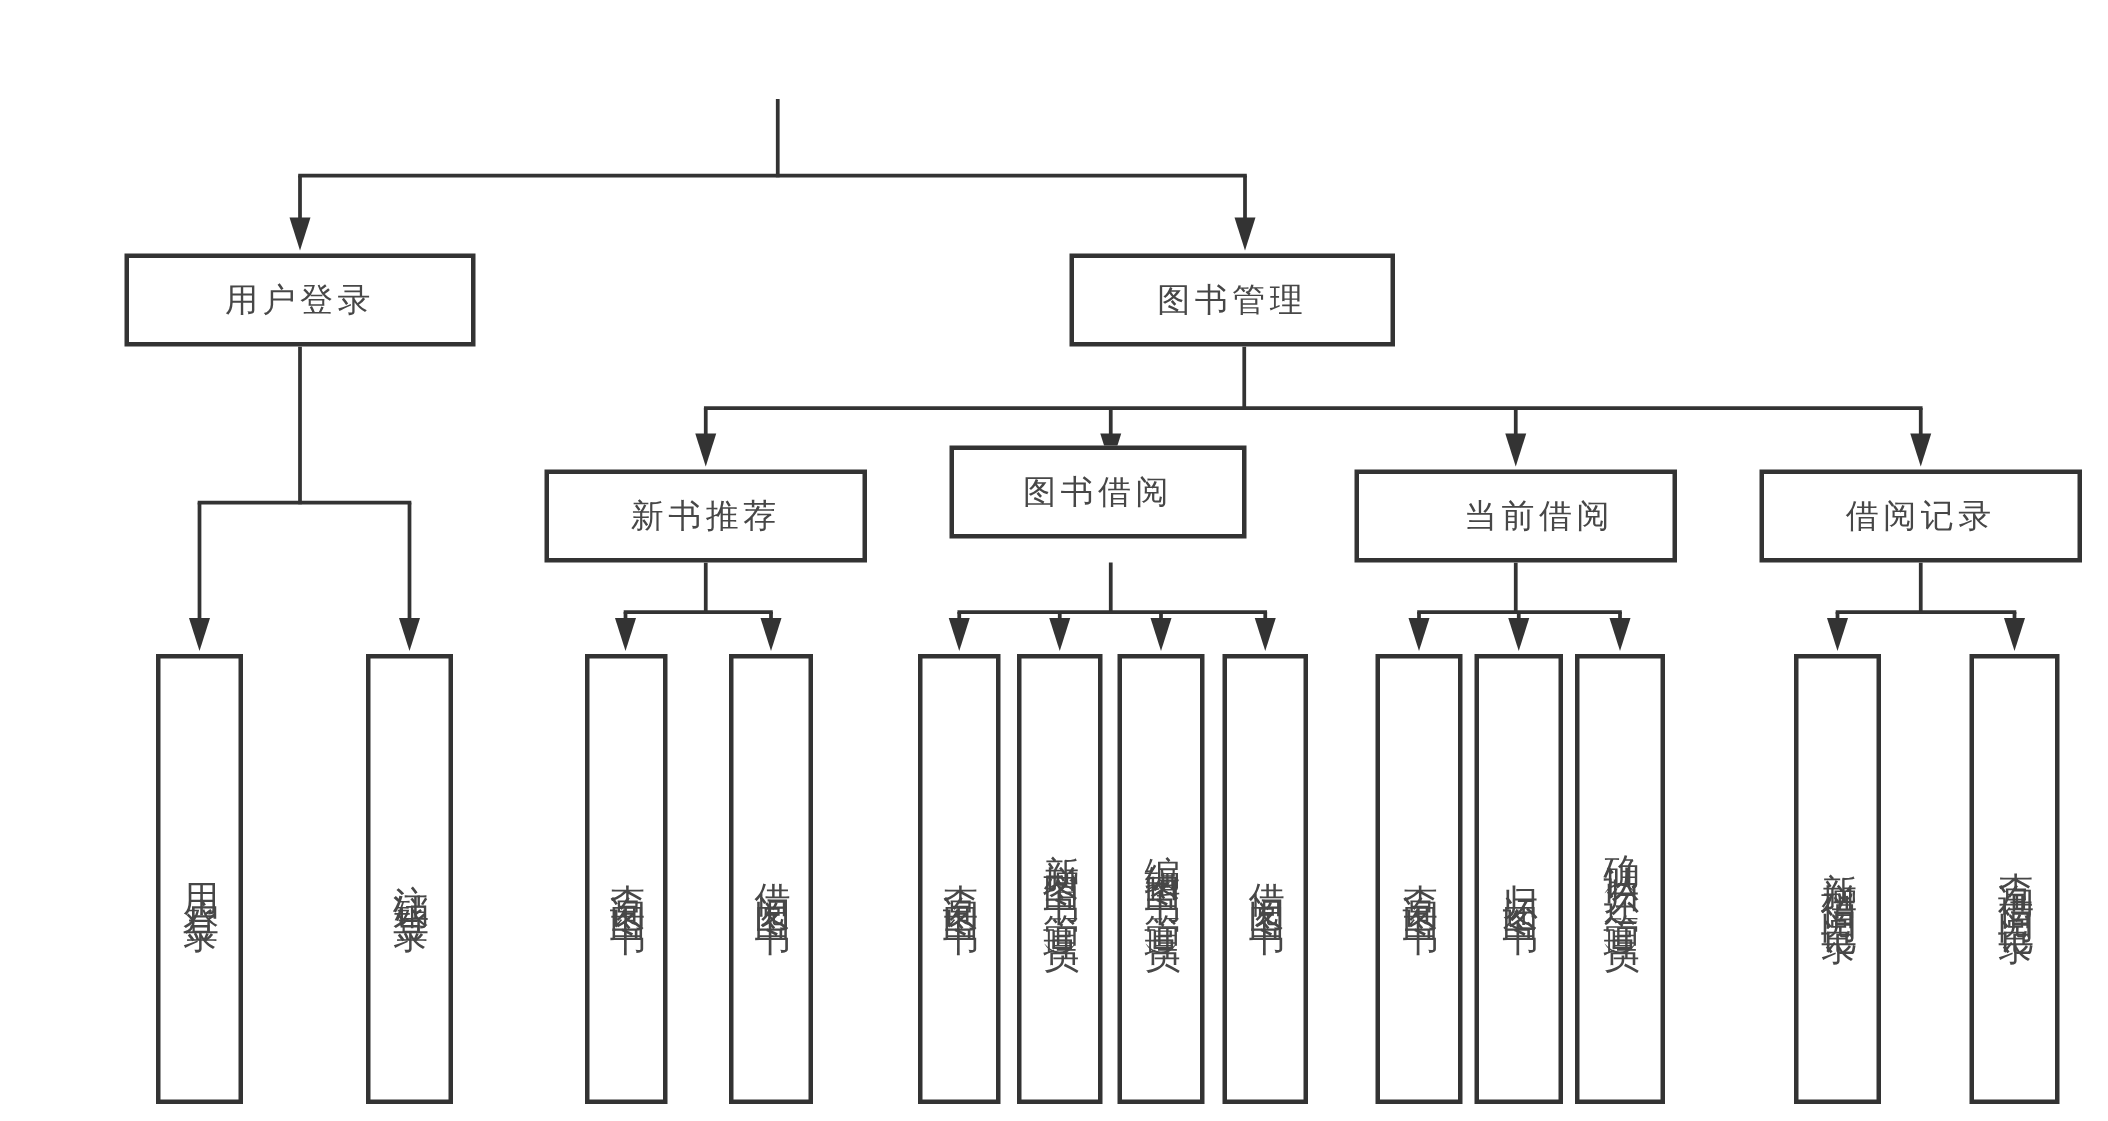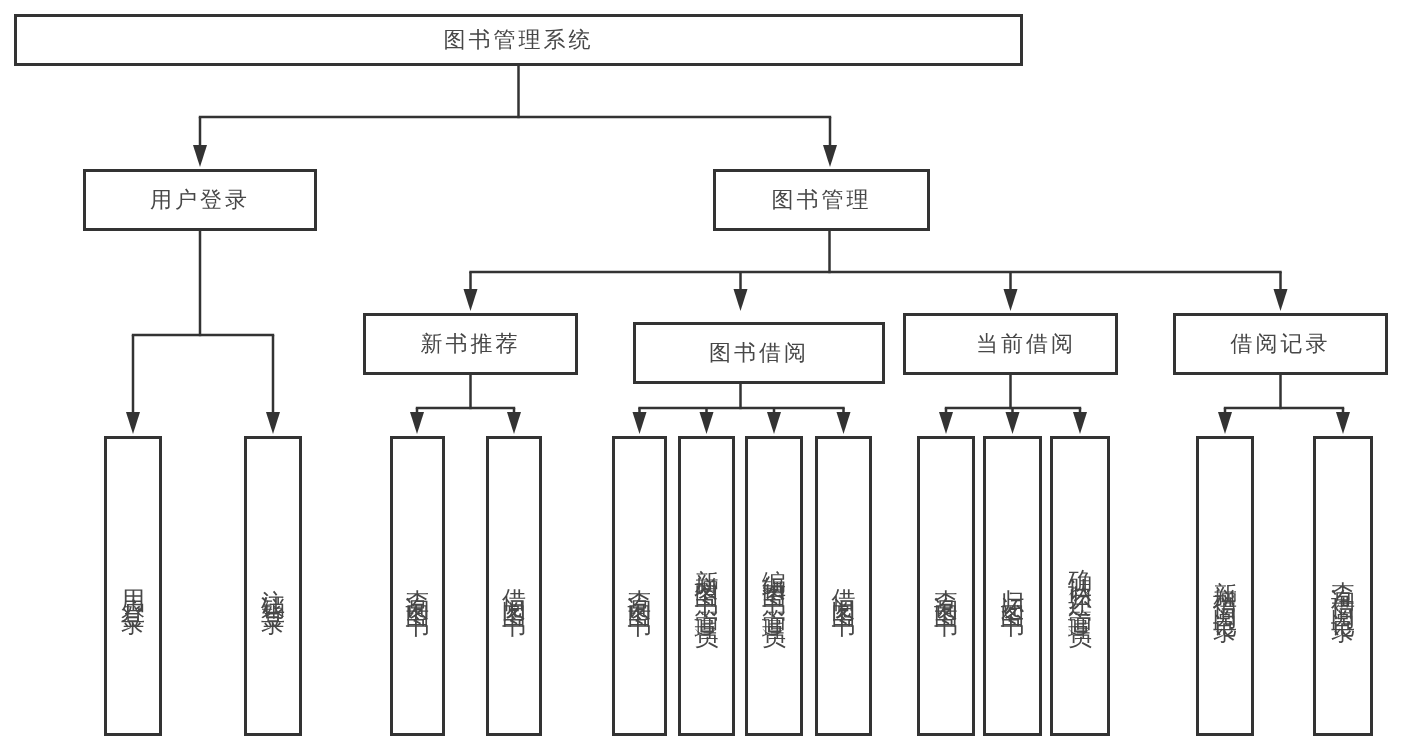--- a/index.html
+++ b/index.html
@@ -100,27 +100,26 @@
     <g>
       <line x1="1280.5" y1="375" x2="1280.5" y2="409.2"></line>
       <line x1="1223.8" y1="408" x2="1344.2" y2="408"></line>
       <line x1="1225" y1="408" x2="1225" y2="420"></line>
       <polygon points="1225,434 1218,412 1232,412"></polygon>
       <line x1="1343" y1="408" x2="1343" y2="420"></line>
       <polygon points="1343,434 1336,412 1350,412"></polygon>
     </g>
   </svg>
 
-  <div class="node" style="left:14px; top:14px; width:1009px; height:52px;">图书管理系统</div>
 
   <div class="node" style="left:83px; top:169px; width:234px; height:62px;">用户登录</div>
   <div class="node" style="left:713px; top:169px; width:217px; height:62px;">图书管理</div>
 
   <div class="node" style="left:363px; top:313px; width:215px; height:62px;">新书推荐</div>
-  <div class="node" style="left:633px; top:322px; width:252px; height:62px;">图书借阅</div>
+  <div class="node" style="left:633px; top:297px; width:198px; height:62px;">图书借阅</div>
   <div class="node" style="left:903px; top:313px; width:215px; height:62px;padding-left:31px;">当前借阅</div>
   <div class="node" style="left:1173px; top:313px; width:215px; height:62px;">借阅记录</div>
 
   <div class="node vert" style="left:104px; top:436px; width:58px; height:300px;">用户登录</div>
   <div class="node vert" style="left:244px; top:436px; width:58px; height:300px;">注销登录</div>
 
   <div class="node vert" style="left:390px; top:436px; width:55px; height:300px;">查询图书</div>
   <div class="node vert" style="left:486px; top:436px; width:56px; height:300px;">借阅图书</div>
 
   <div class="node vert" style="left:612px; top:436px; width:55px; height:300px;">查询图书</div>

